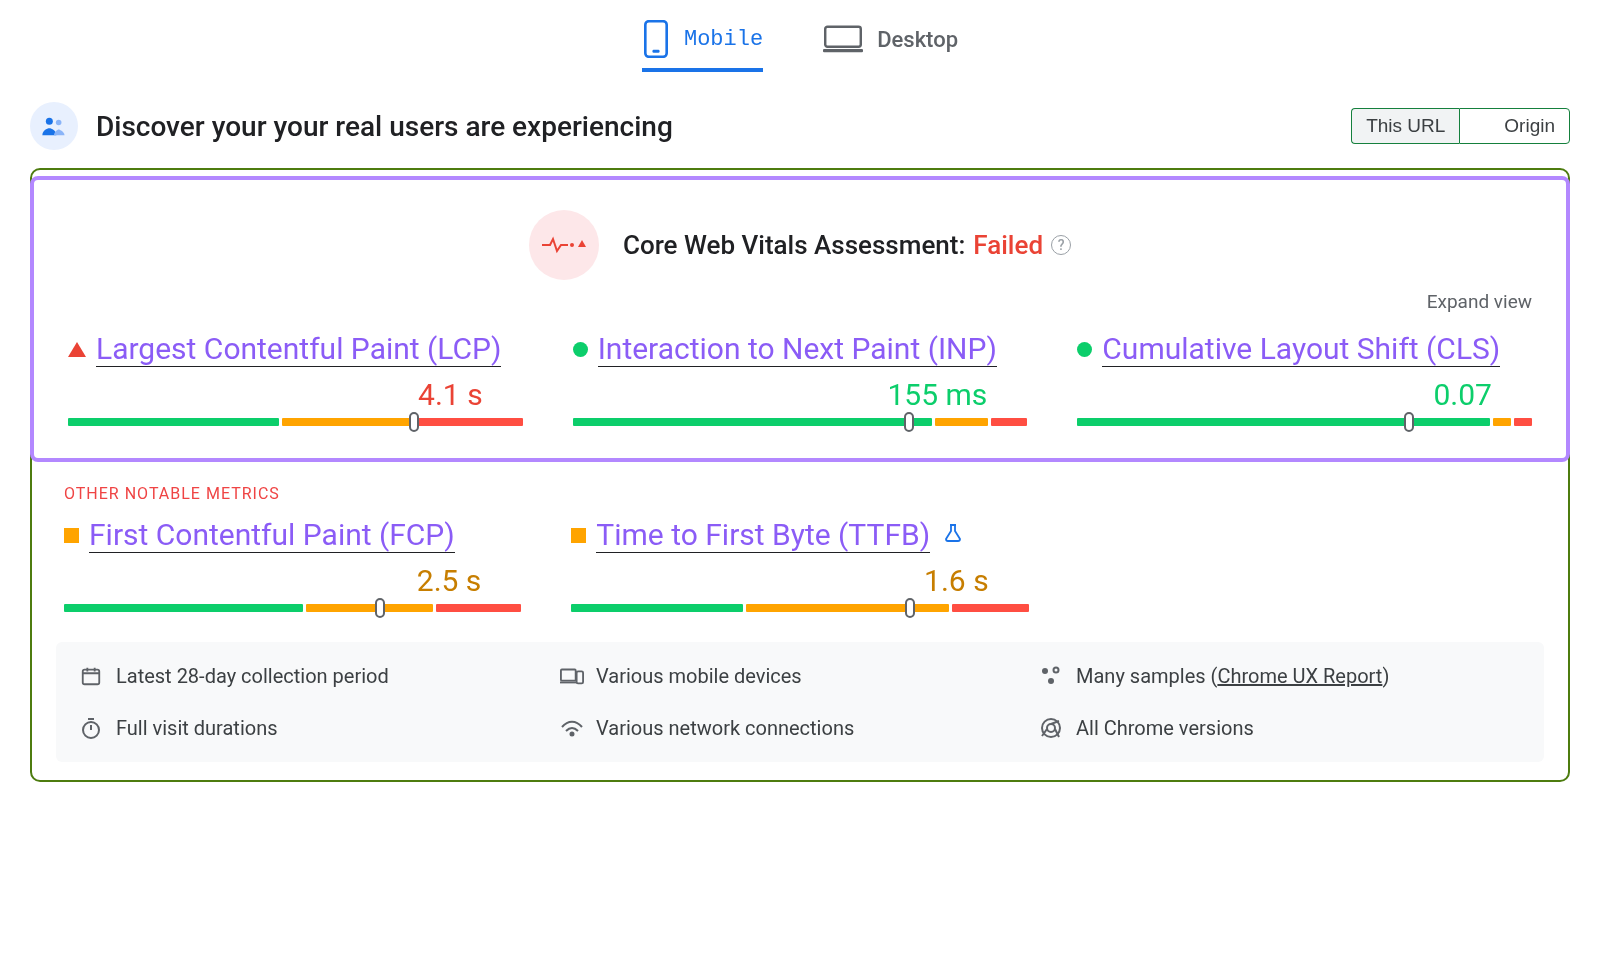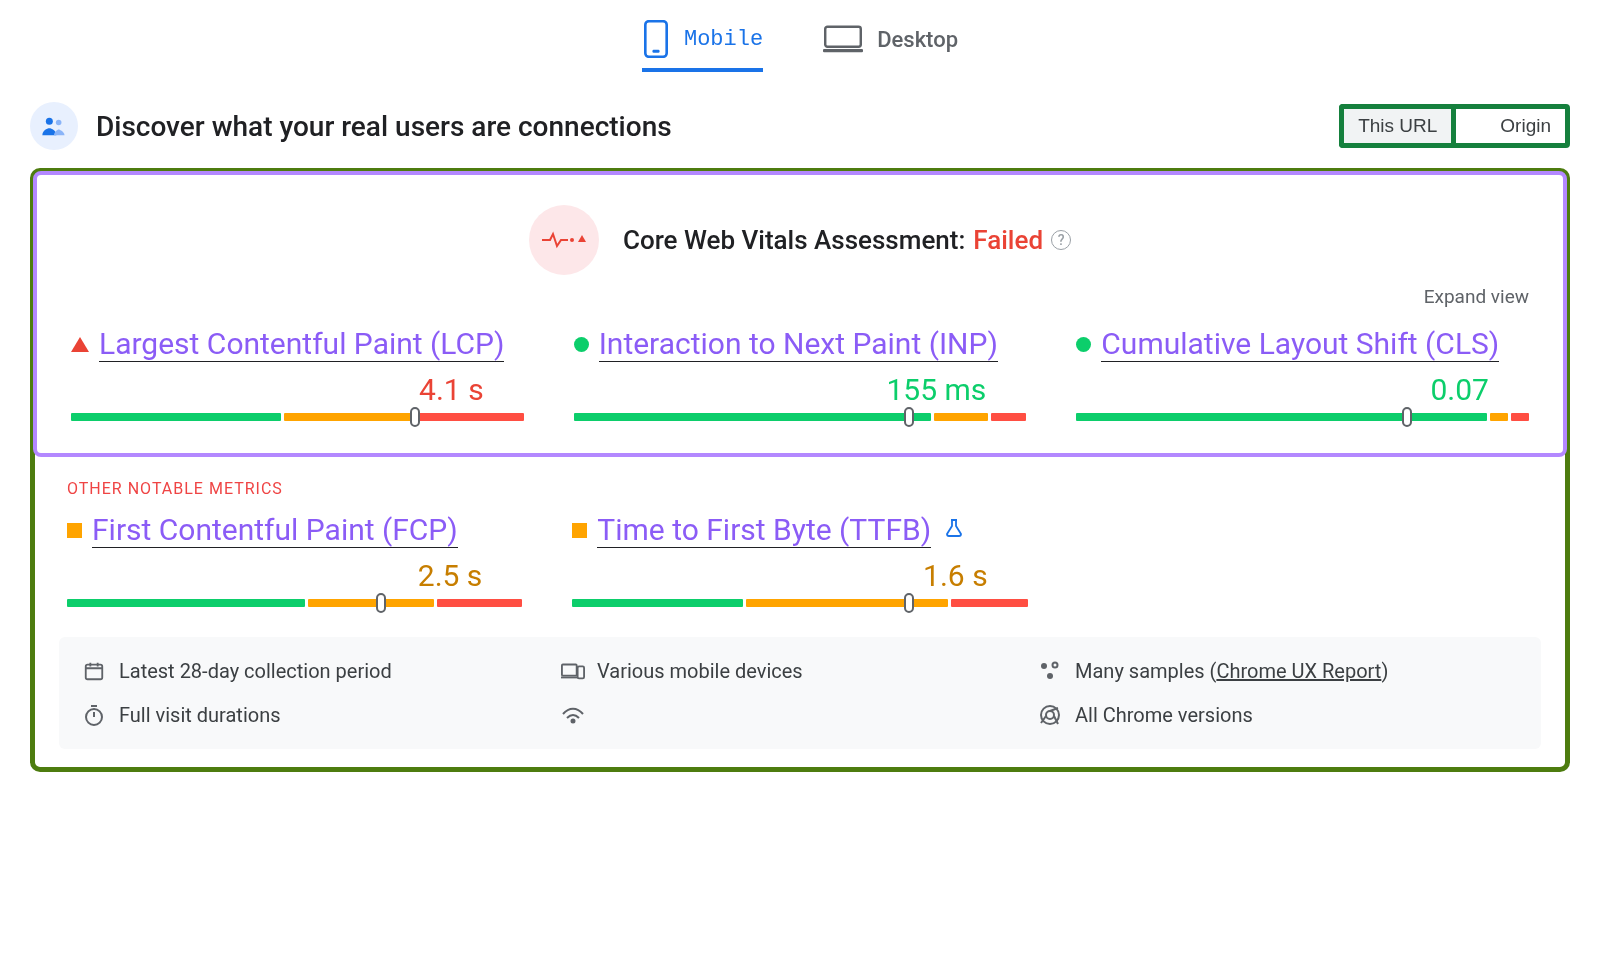--- a/index.html
+++ b/index.html
@@ -41,33 +41,33 @@
   .users-badge {
     width: 48px; height: 48px; border-radius: 50%;
     background: #e8f0fe;
     display: flex; align-items: center; justify-content: center;
   }
   .header-title { font-size: 28px; font-weight: 500; color: #202124; }
   .scope-toggle { display: flex; }
   .scope-btn {
     font-size: 19px;
     padding: 6px 14px;
-    border: 5px solid #15803d;
+    border: 1px solid #15803d;
     background: #fff;
     color: #3c4043;
     cursor: pointer;
   }
   .scope-btn:first-child { border-right: none; border-radius: 4px 0 0 4px; }
   .scope-btn:last-child { border-radius: 0 4px 4px 0; padding-left: 44px; }
   .scope-btn.active { background: #f1f3f4; }
   
   .card {
-    border: 5px solid #4d7c0f;
+    border: 2px solid #4d7c0f;
     border-radius: 10px;
-    padding: 0 0 8px 0;
+    padding: 8px 0 8px 0;
     position: relative;
   }
   .highlight-box {
     border: 4px solid #b388ff;
     border-radius: 8px;
     padding: 30px 24px 30px 24px;
     margin: -2px;
   }
   
   .assessment {
@@ -143,21 +143,21 @@
     padding: 0 32px 20px 32px;
   }
   
   .info-footer {
     margin: 8px 24px 10px 24px;
     background: #f8f9fa;
     border-radius: 6px;
     padding: 22px 24px;
     display: grid;
     grid-template-columns: 1fr 1fr 1fr;
-    row-gap: 20px;
+    row-gap: 28px;
   }
   .info-item { display: flex; align-items: center; gap: 12px; font-size: 20px; color: #3c4043;}
   .info-item .ico { width: 24px; color: #5f6368; display:inline-flex; }
   .uline { text-decoration: underline; cursor: pointer; }
 </style>
 </head>
 <body>
 
 <div class="tabs-row">
   <div class="tab active">
@@ -183,21 +183,21 @@
 <div class="header-row">
   <div class="header-left">
     <div class="users-badge">
       <svg width="28" height="28" viewBox="0 0 24 24">
           <circle cx="8" cy="8" r="3" fill="#1a73e8"></circle>
           <circle cx="16" cy="9" r="2.4" fill="#8ab4f8"></circle>
           <path d="M2 20c0-4 4-6 6-6s6 2 6 6" fill="#1a73e8"></path>
           <path d="M12 20c0-3 3-5 4-5s5 2 5 5" fill="#8ab4f8"></path>
         </svg>
     </div>
-    <div class="header-title">Discover what your real users are connections</div>
+    <div class="header-title">Discover your your real users are experiencing</div>
   </div>
   <div class="scope-toggle">
     <button class="scope-btn active">This URL</button>
     <button class="scope-btn">Origin</button>
   </div>
 </div>
 
 <div class="card">
   <div class="highlight-box">
 
@@ -355,20 +355,21 @@
       <span>Full visit durations</span>
     </div>
     <div class="info-item">
       <span class="ico">
         <svg width="24" height="18" viewBox="0 0 24 18" fill="none" stroke="#5f6368" stroke-width="2">
             <path d="M2 8c6-7 14-7 20 0"></path>
             <path d="M6 12c4-4 8-4 12 0"></path>
             <circle cx="12" cy="15" r="1.5" fill="#5f6368"></circle>
           </svg>
       </span>
+      <span>Various network connections</span>
     </div>
     <div class="info-item">
       <span class="ico">
         <svg width="22" height="22" viewBox="0 0 22 22" fill="none" stroke="#5f6368" stroke-width="2">
             <circle cx="11" cy="11" r="9"></circle>
             <circle cx="11" cy="11" r="4"></circle>
             <path d="M11 7l8-3M7 12l-5 7M15 12l4 8"></path>
           </svg>
       </span>
       <span>All Chrome versions</span>

